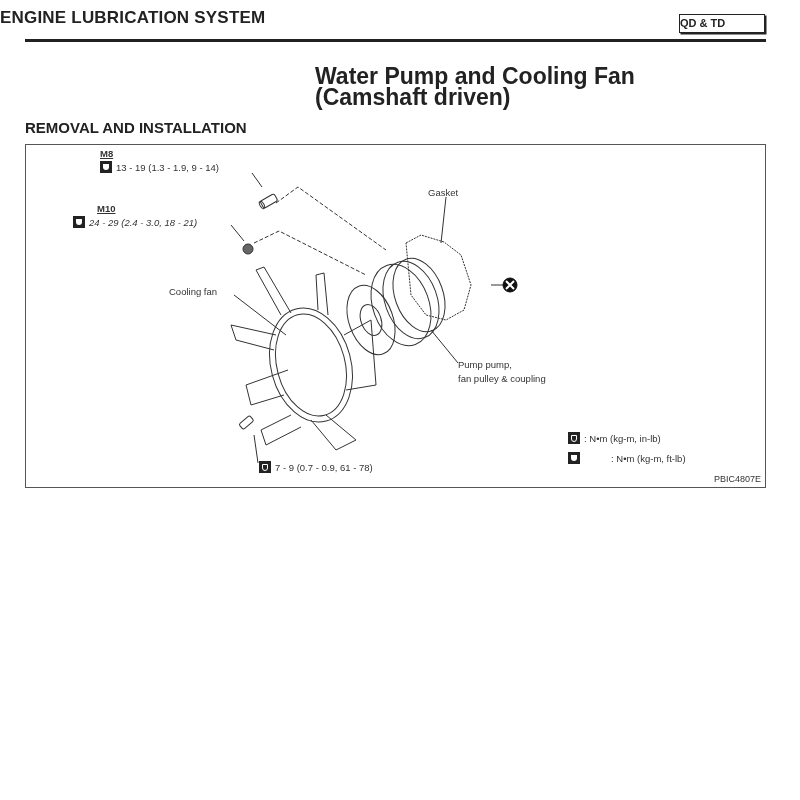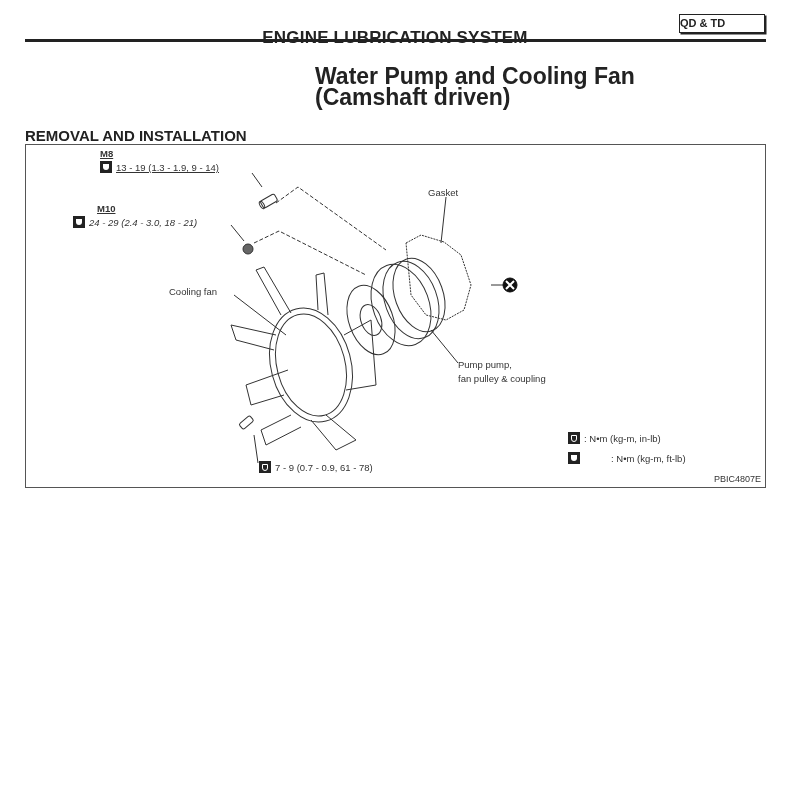--- a/index.html
+++ b/index.html
@@ -1,21 +1,21 @@
 <!DOCTYPE html>
 <html><head>
 <meta charset="utf-8">
 <style>
   html, body { margin:0; padding:0; background:#fff; }
   body { width:800px; height:800px; position:relative; font-family:"Liberation Sans", sans-serif; color:#222; overflow:hidden; }
-  .hdr-title { position:absolute; left:0; width:790px; top:28px; text-align:center; font-weight:bold; font-size:17px; letter-spacing:0.2px; }
+  .hdr-title { position:absolute; left:0; width:790px; top:8px; text-align:left; font-weight:bold; font-size:17px; letter-spacing:0.2px; }
   .hdr-badge { position:absolute; left:679px; top:14px; width:84px; height:17px; border:1.5px solid #222; box-shadow:1.5px 1.5px 0 #222; font-weight:bold; font-size:11px; text-align:left; line-height:17px; }
   .hdr-rule { position:absolute; left:25px; top:39px; width:741px; height:3px; background:#222; }
   .sec-title { position:absolute; left:315px; top:66px; font-weight:bold; font-size:23px; line-height:21px; width:400px; }
-  .sub-title { position:absolute; left:25px; top:127px; font-weight:bold; font-size:15px; }
+  .sub-title { position:absolute; left:25px; top:119px; font-weight:bold; font-size:15px; }
   .frame { position:absolute; left:25px; top:144px; width:739px; height:342px; border:1px solid #555; }
   .lbl { position:absolute; font-size:9.5px; color:#333; white-space:nowrap; }
   .bold { font-weight:bold; text-decoration:underline; }
   .ticon { position:absolute; width:12px; height:12px; background:#222; }
   .ticon::after { content:""; position:absolute; left:3px; top:3px; width:6px; height:6px; background:#fff; border-radius:0 0 3px 3px; }
   .ticon.in::after { background:#222; border:1px solid #fff; width:4px; height:5px; }
   .code { position:absolute; right:4px; bottom:3px; font-size:9px; color:#333; }
   svg.art { position:absolute; left:0; top:0; }
 </style>
 </head>
@@ -77,21 +77,21 @@
     </g>
 
     <g>
       <circle cx="484" cy="140" r="7" fill="#111" stroke="#111"></circle>
       <path d="M480 136 L488 144 M488 136 L480 144" stroke="#fff" stroke-width="2"></path>
     </g>
   </svg>
 
   <span class="lbl bold" style="left:74px;top:3px;">M8</span>
   <span class="ticon" style="left:74px;top:16px;"></span>
-  <span class="lbl" style="left:90px;top:17px;text-decoration:underline;">13 - 19 (1.3 - 1.9, 9 - 14)</span>
+  <span class="lbl" style="left:90px;top:17px;">13 - 19 (1.3 - 1.9, 9 - 14)</span>
 
   <span class="lbl bold" style="left:47px;top:58px;padding-left:24px;">M10</span>
   <span class="ticon" style="left:47px;top:71px;"></span>
   <span class="lbl" style="left:63px;top:72px;font-style:italic;">24 - 29 (2.4 - 3.0, 18 - 21)</span>
 
   <span class="lbl" style="left:402px;top:42px;">Gasket</span>
   <span class="lbl" style="left:143px;top:141px;">Cooling fan</span>
   <span class="lbl" style="left:432px;top:214px;">Pump pump,</span>
   <span class="lbl" style="left:432px;top:228px;text-align:right;">fan pulley &amp; coupling</span>
 

